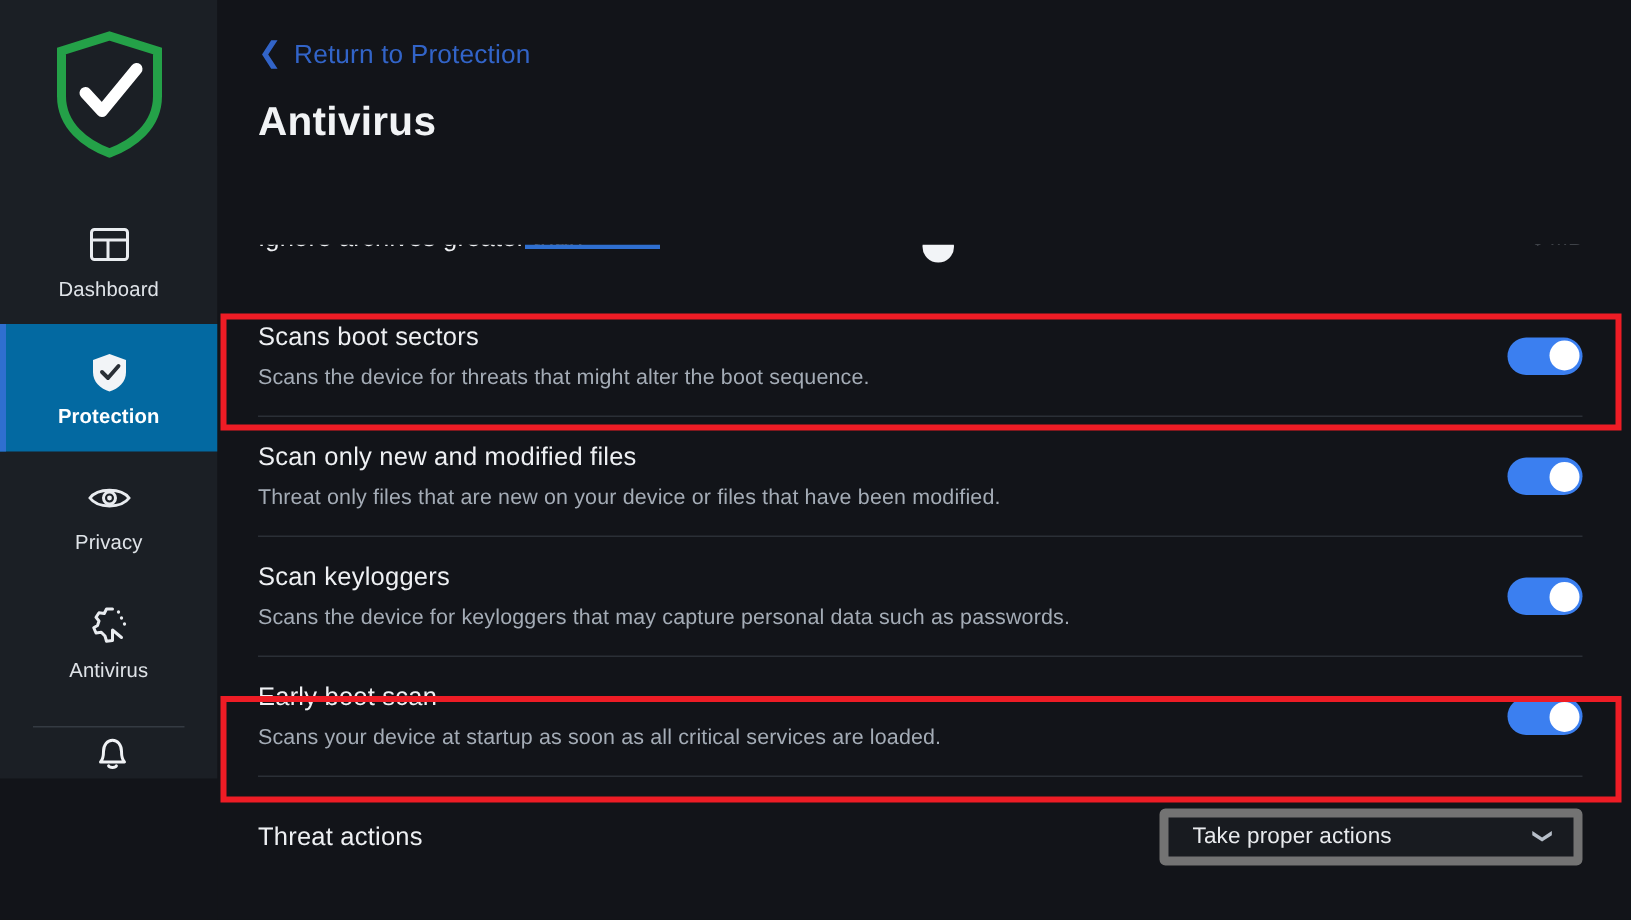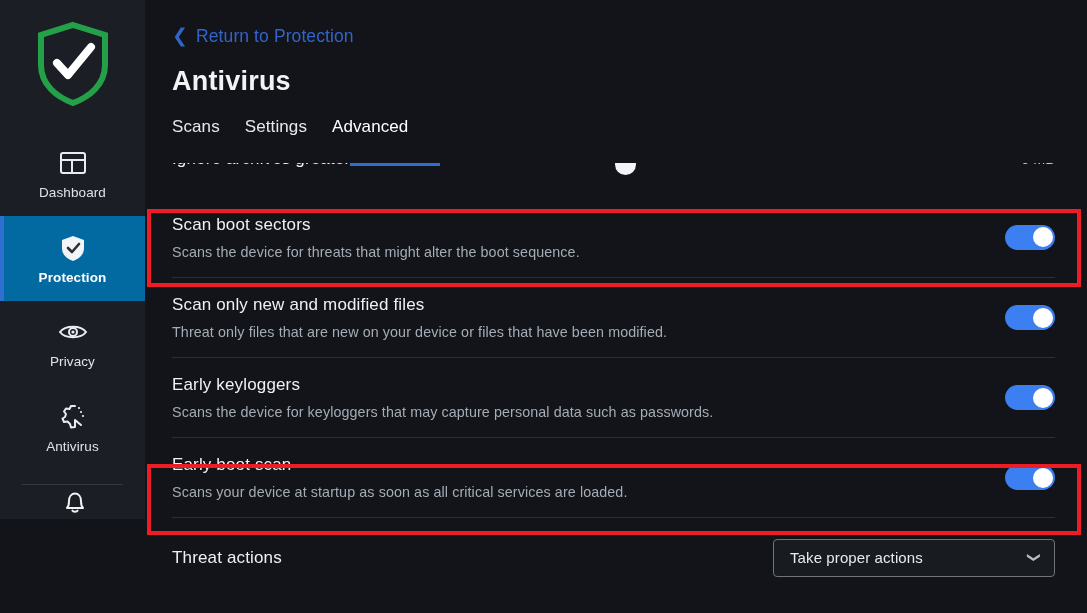--- a/index.html
+++ b/index.html
@@ -149,21 +149,21 @@
   }
   .toggle .knob {
     position:absolute; top:2.5px; right:2.5px;
     width:20px; height:20px; border-radius:50%;
     background:#ffffff;
   }
 
   
   .select {
     width:282px; height:38px;
-    border:1px solid #737373; border-radius:4px;
+    border:6px solid #737373; border-radius:4px;
     background:#181b20;
     display:flex; align-items:center; justify-content:space-between;
     padding:0 14px 0 16px;
     cursor:pointer; flex:0 0 auto;
   }
   .select-value { font-size:15px; color:#e8eaed; letter-spacing:0.1px; }
   .select-chev { color:#b6bec8; font-size:13px; }
 
   
   .hl {
@@ -246,42 +246,37 @@
 </div>
 
 <div class="main">
 
   <div class="header">
     <div class="back-link">
       <span class="chev">❮</span>
       <span>Return to Protection</span>
     </div>
     <div class="page-title">Antivirus</div>
-    <div class="tabs">
-      <div class="tab">Scans</div>
-      <div class="tab">Settings</div>
-      <div class="tab active">Advanced</div>
-    </div>
   </div>
 
   <div class="content">
 
     <div class="tab-underline"></div>
 
     <div class="row partial">
       <div class="texts">
         <div class="row-title">Ignore archives greater than</div>
       </div>
       <div class="slider-knob"></div>
       <div class="partial-value">0 MB</div>
     </div>
 
     <div class="row" style="min-height:80px">
       <div class="texts">
-        <div class="row-title">Scan boot sectors</div>
+        <div class="row-title">Scans boot sectors</div>
         <div class="row-desc">Scans the device for threats that might alter the boot sequence.</div>
       </div>
       <div class="toggle">
         <div class="knob"></div>
       </div>
     </div>
 
     <div class="row-divider"></div>
 
     <div class="row" style="min-height:79px">
@@ -291,21 +286,21 @@
       </div>
       <div class="toggle">
         <div class="knob"></div>
       </div>
     </div>
 
     <div class="row-divider"></div>
 
     <div class="row" style="min-height:79px">
       <div class="texts">
-        <div class="row-title">Early keyloggers</div>
+        <div class="row-title">Scan keyloggers</div>
         <div class="row-desc">Scans the device for keyloggers that may capture personal data such as passwords.</div>
       </div>
       <div class="toggle">
         <div class="knob"></div>
       </div>
     </div>
 
     <div class="row-divider"></div>
 
     <div class="row" style="min-height:79px">

